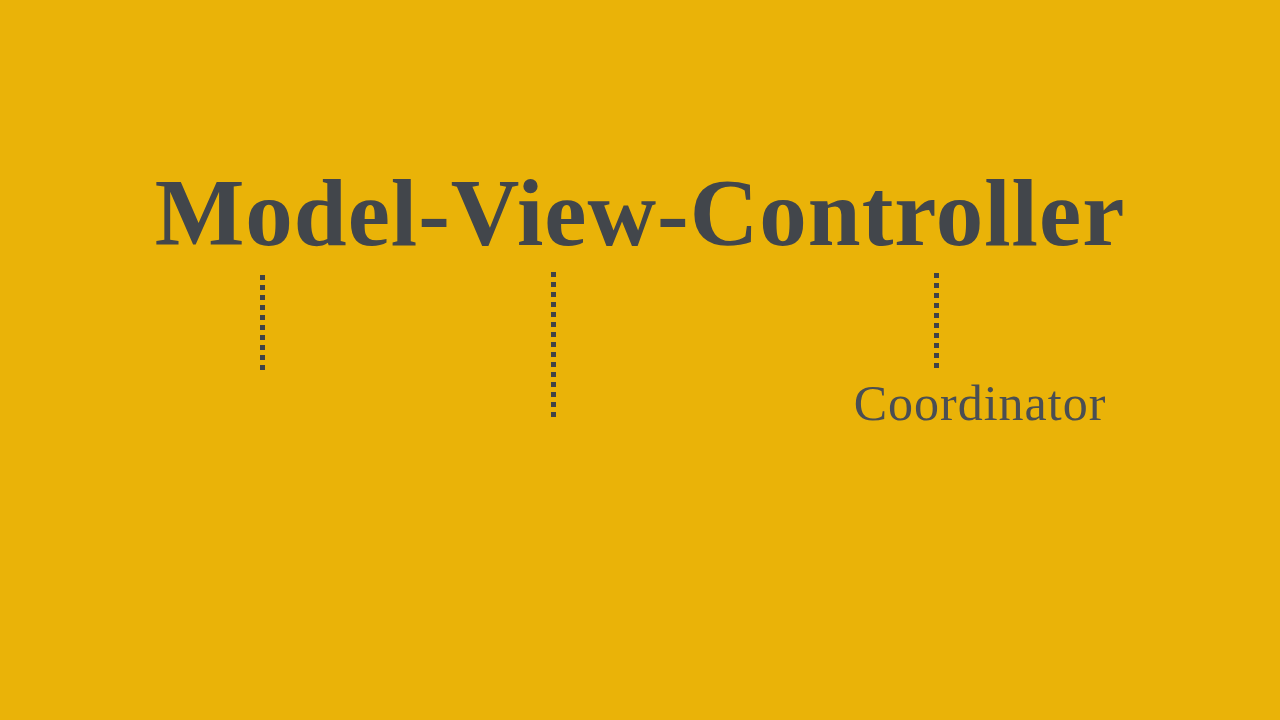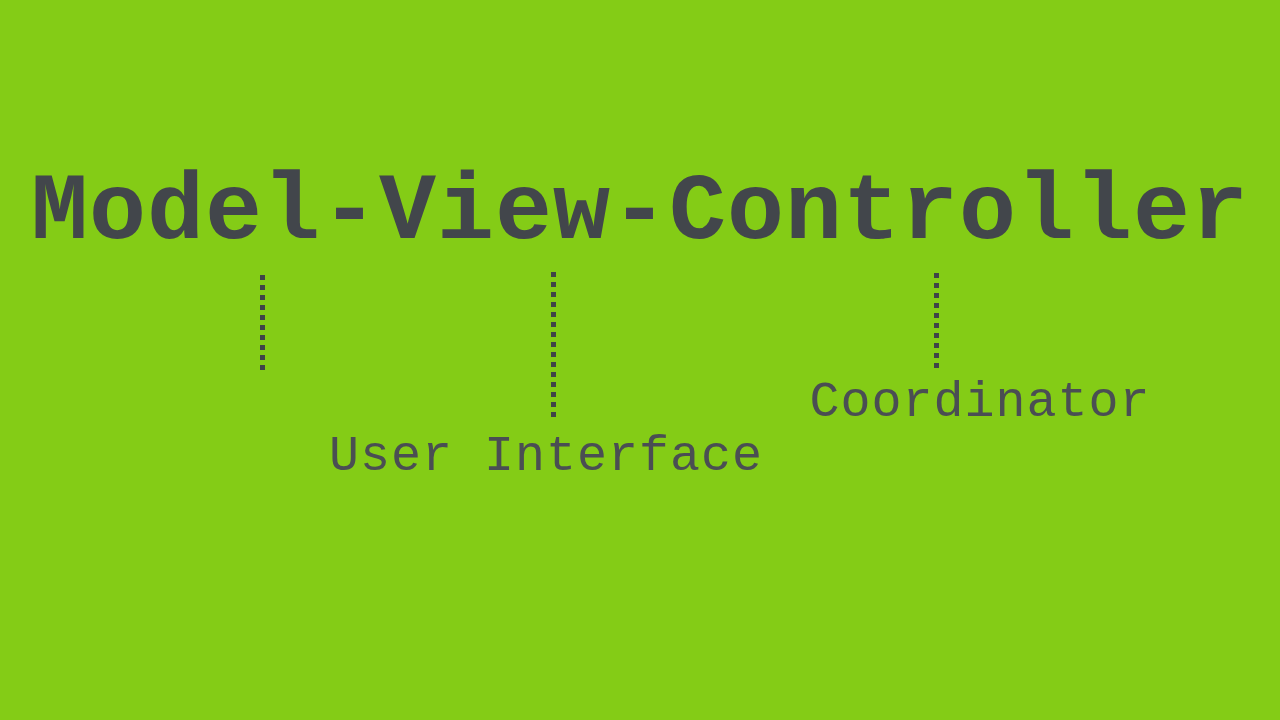--- a/index.html
+++ b/index.html
@@ -4,23 +4,23 @@
 <style>
   html, body {
     margin: 0;
     padding: 0;
     background: #ffffff;
   }
   .stage {
     position: relative;
     width: 1280px;
     height: 720px;
-    background: #84cc16;
+    background: #eab308;
     overflow: hidden;
-    font-family: Liberation Mono, monospace;
+    font-family: Liberation Serif, serif;
   }
   .title {
     position: absolute;
     top: 166px;
     left: 0;
     width: 100%;
     margin: 0;
     text-align: center;
     font-size: 95px;
     line-height: 1;
@@ -61,17 +61,16 @@
 
   <h1 class="title">Model-View-Controller</h1>
 
   <div class="connector connector-1"></div>
 
   <div class="connector connector-2"></div>
 
   <div class="connector connector-3"></div>
 
 
-  <div class="node-label label-2">User Interface</div>
 
   <div class="node-label label-3">Coordinator</div>
 
 </div>
 
 </body></html>

